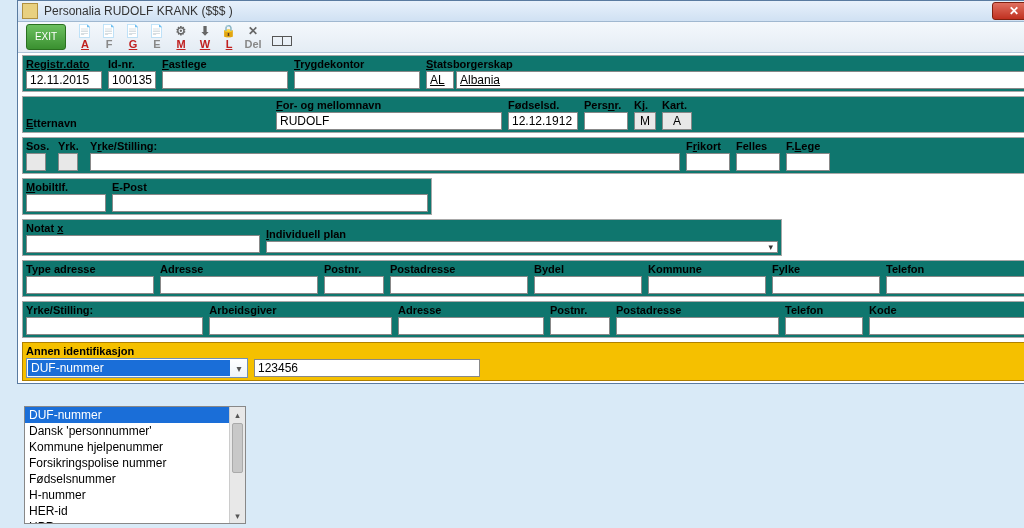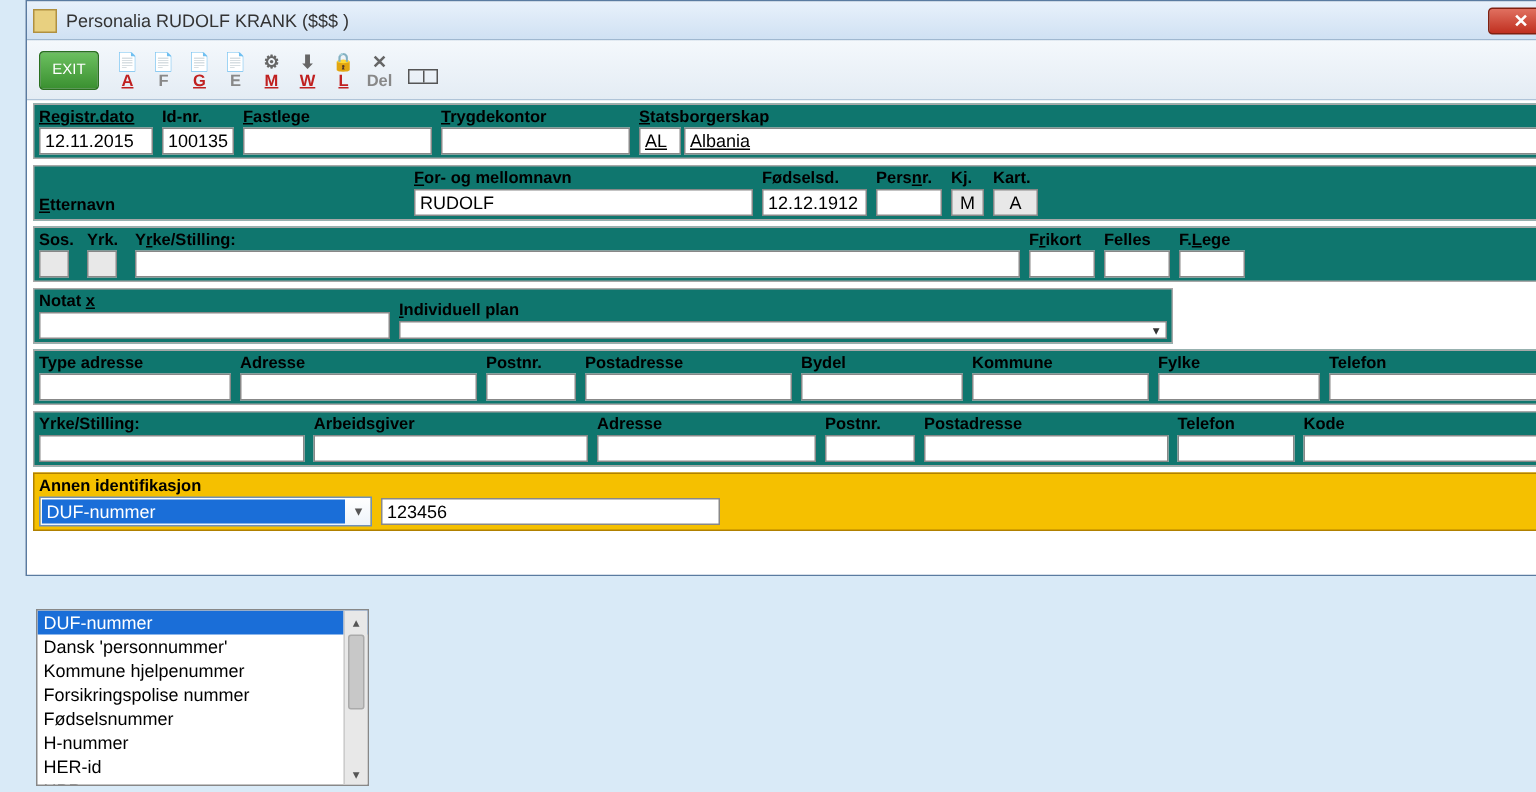--- a/index.html
+++ b/index.html
@@ -178,20 +178,32 @@
             <label>Felles</label>
             <input type="text" style="">
           </div>
         <div class="field" style="width:44px">
             <label>F.<span class="ul">L</span>ege</label>
             <input type="text" style="">
           </div>
       </div>
     </div>
 
+    <div class="section" style="width:410px">
+      <div class="row">
+        <div class="field" style="width:80px">
+            <label><span class="ul">M</span>obiltlf.</label>
+            <input type="text" value="" style="">
+          </div>
+        <div class="field" style="flex:1">
+            <label>E-Post</label>
+            <input type="text" value="" style="">
+          </div>
+      </div>
+    </div>
 
     <div class="section" style="width:760px">
       <div class="row">
         <div class="field" style="width:234px">
             <label>Notat <span class="ul">x</span></label>
             <input type="text" value="" style="">
           </div>
         <div class="field" style="flex:1">
             <label><span class="ul">I</span>ndividuell plan</label>
           <div class="plan-select">

